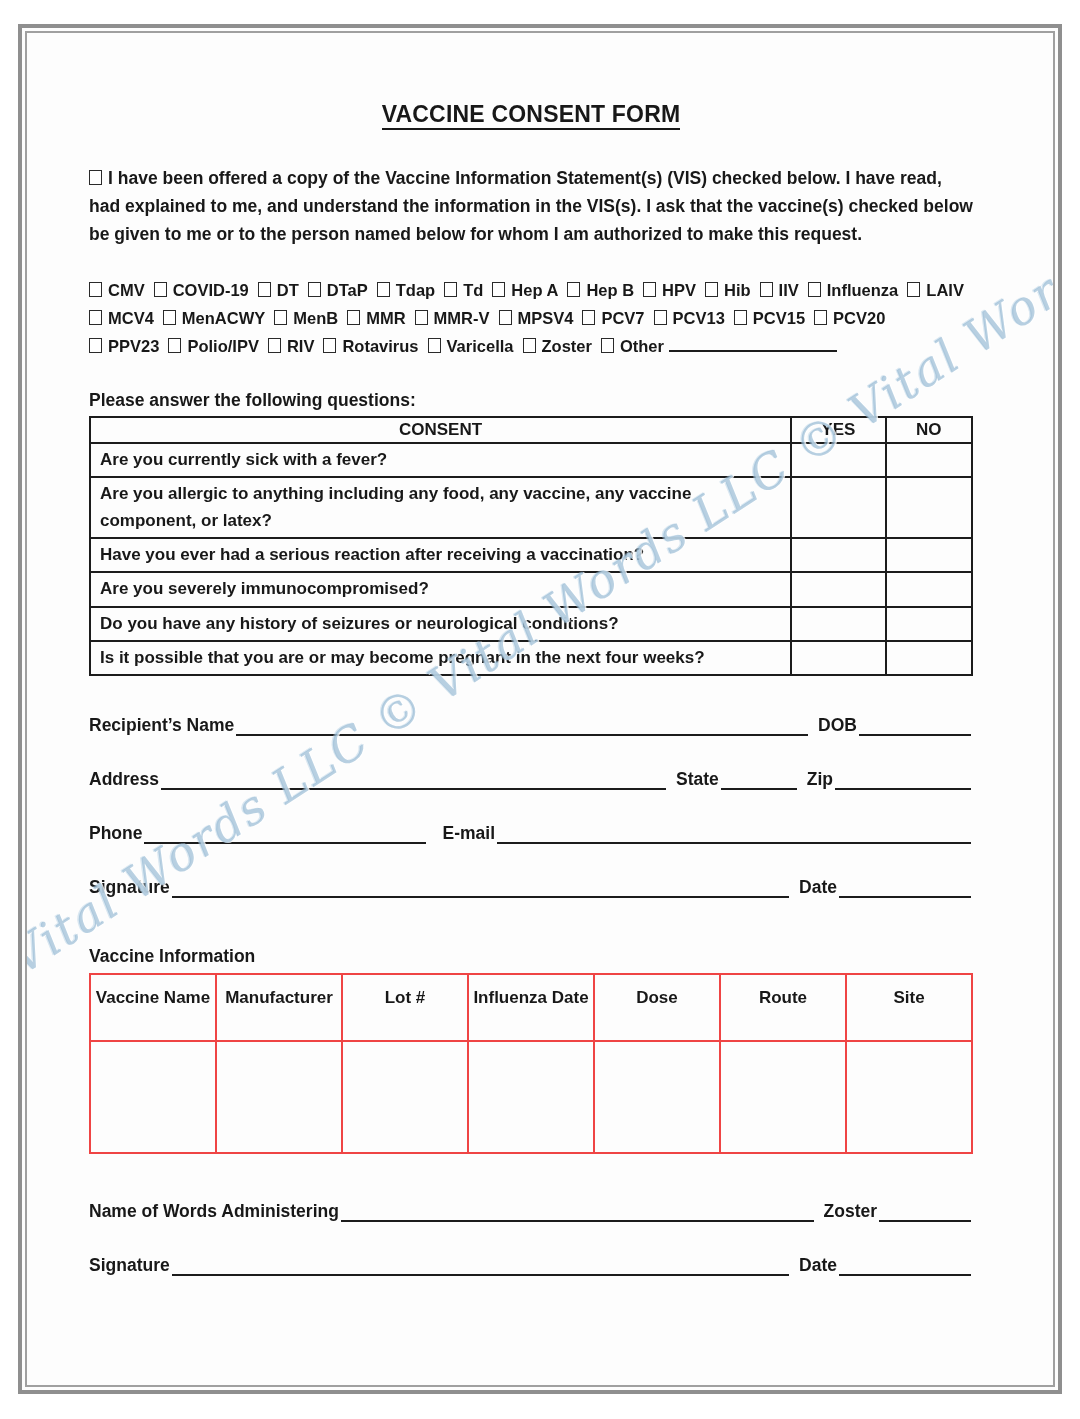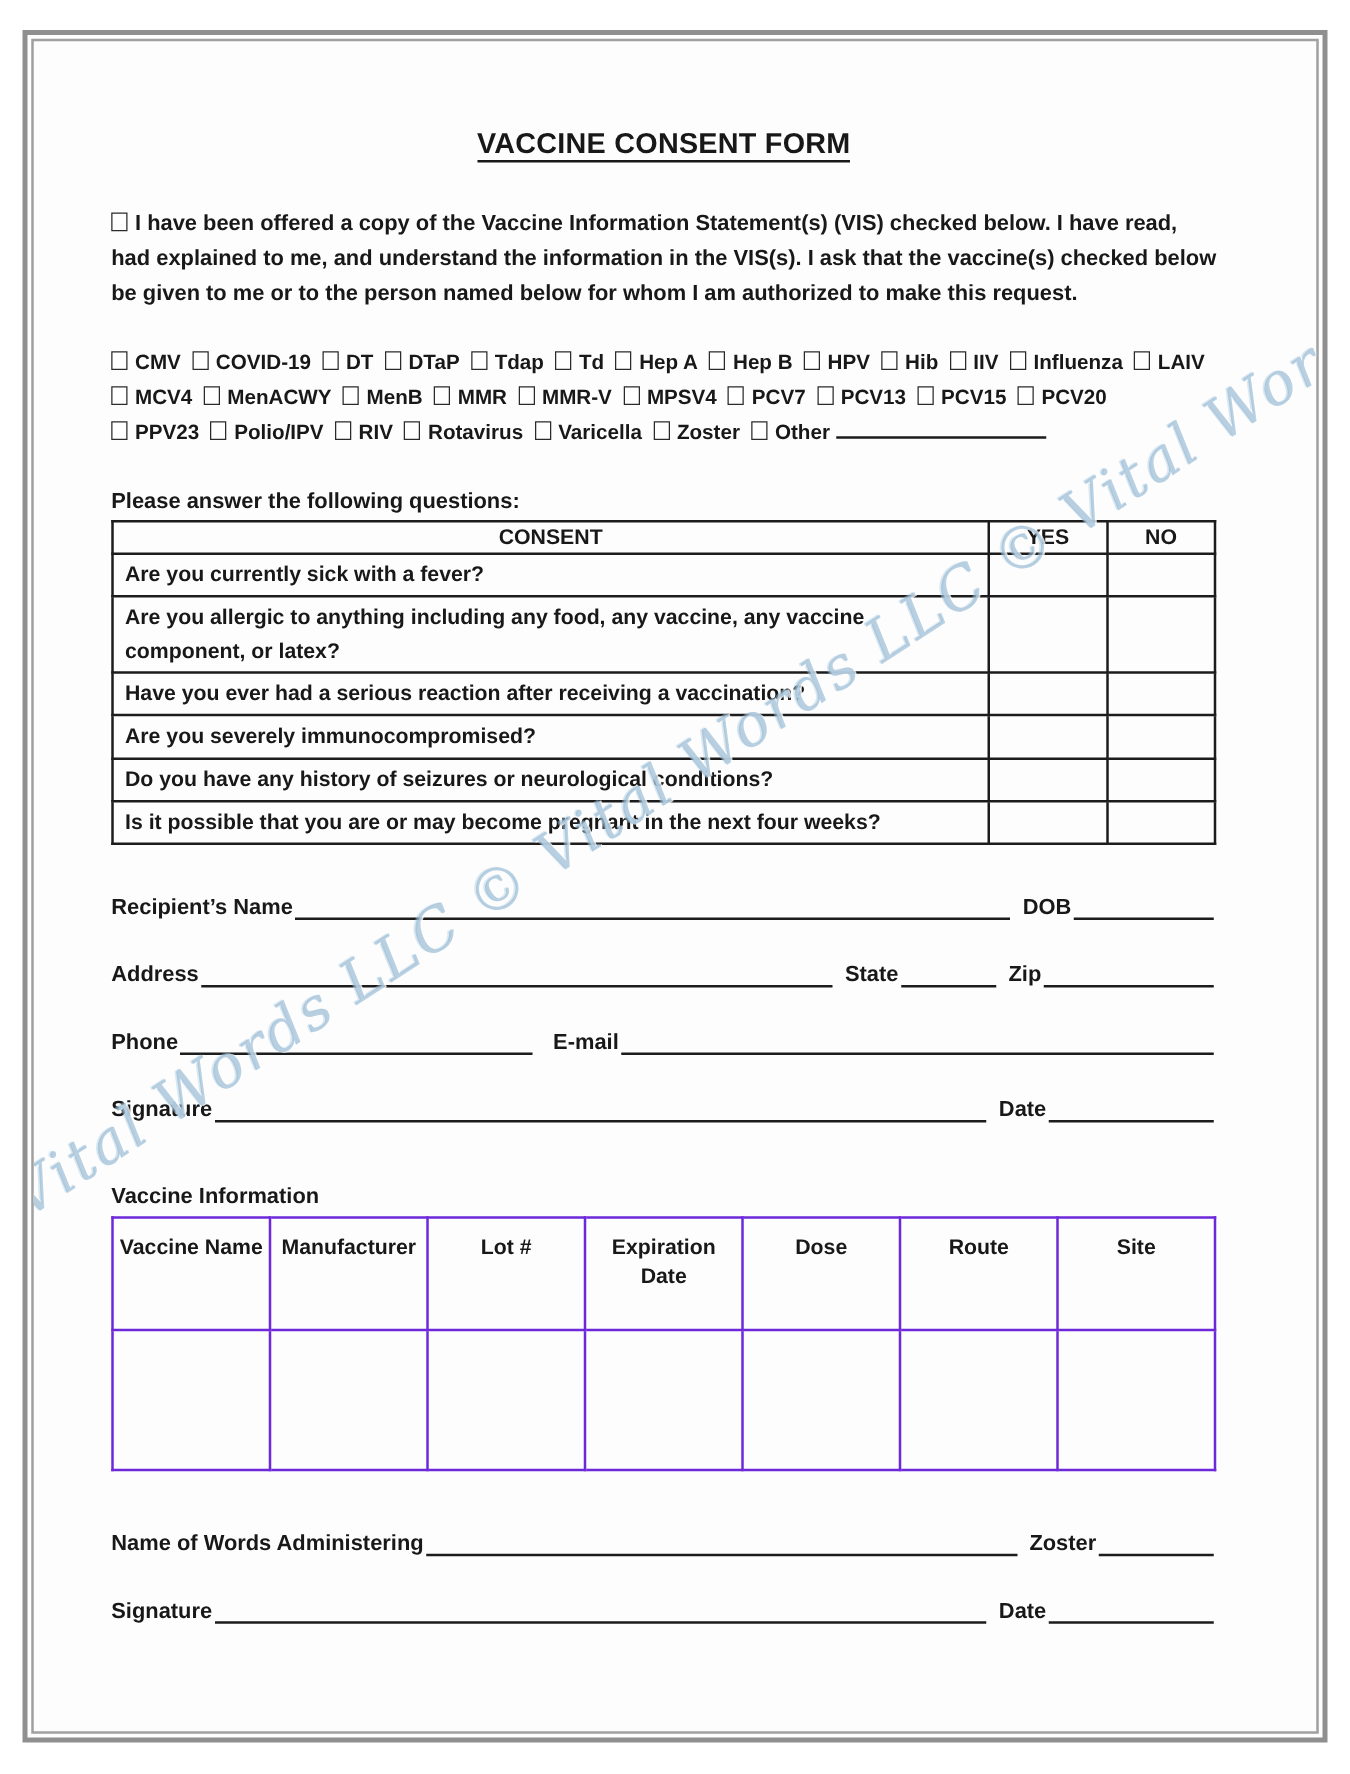--- a/index.html
+++ b/index.html
@@ -130,21 +130,21 @@
     margin: 48px 0 6px 0;
   }
   table.vinfo {
     width: 100%;
     border-collapse: collapse;
     font-size: 17px;
     font-weight: 600;
     table-layout: fixed;
   }
   table.vinfo th, table.vinfo td {
-    border: 2px solid #6d28d9;
+    border: 2px solid #ef4444;
     text-align: center;
     vertical-align: top;
   }
   table.vinfo th {
     font-weight: 600;
     padding: 12px 4px 30px 4px;
     line-height: 1.35;
   }
   table.vinfo td { height: 112px; }
   .admin-block { margin-top: 46px; }
@@ -245,21 +245,21 @@
       </div>
 
       <p class="section-heading">Vaccine Information</p>
 
       <table class="vinfo">
         <thead>
             <tr id="vinfo-head-row">
               <th>Vaccine Name</th>
               <th>Manufacturer</th>
               <th>Lot #</th>
-              <th>Expiration Date</th>
+              <th>Influenza Date</th>
               <th>Dose</th>
               <th>Route</th>
               <th>Site</th>
             </tr>
           </thead>
         <tbody id="vinfo-body">
             <tr>
               <td></td>
               <td></td>
               <td></td>

